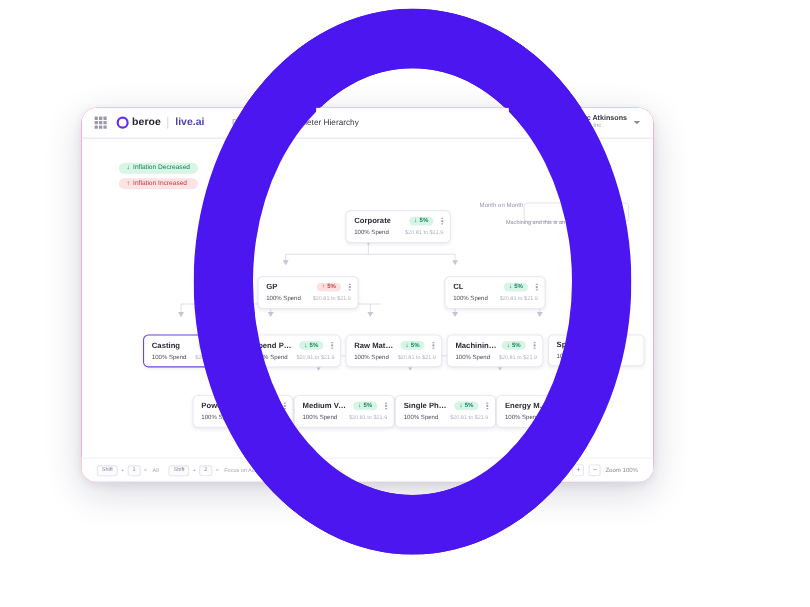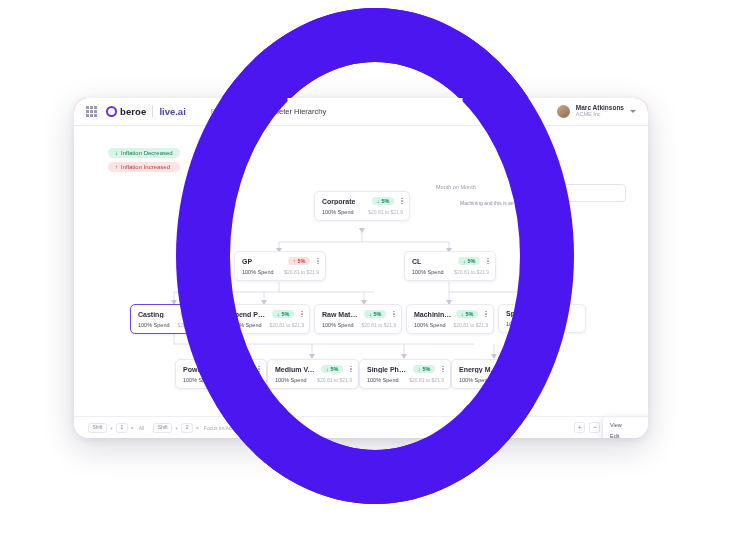--- a/index.html
+++ b/index.html
@@ -60,21 +60,21 @@
     border: 54px solid #4b16f0;
     box-sizing: border-box;
     z-index: 30;
     clip-path: inset(0 0 82% 0);
   }
 
   
   .window {
     position: absolute;
     left: 74px; top: 98px;
-    width: 574px; height: 340px;
+    width: 520px; height: 340px;
     background: #ec4899;
     border-radius: 14px;
     box-shadow: 0 10px 34px rgba(20,16,60,0.16), 0 2px 8px rgba(20,16,60,0.08);
     z-index: 20;
     overflow: hidden;
   }
 
   
   .topbar {
     height: 28px;

